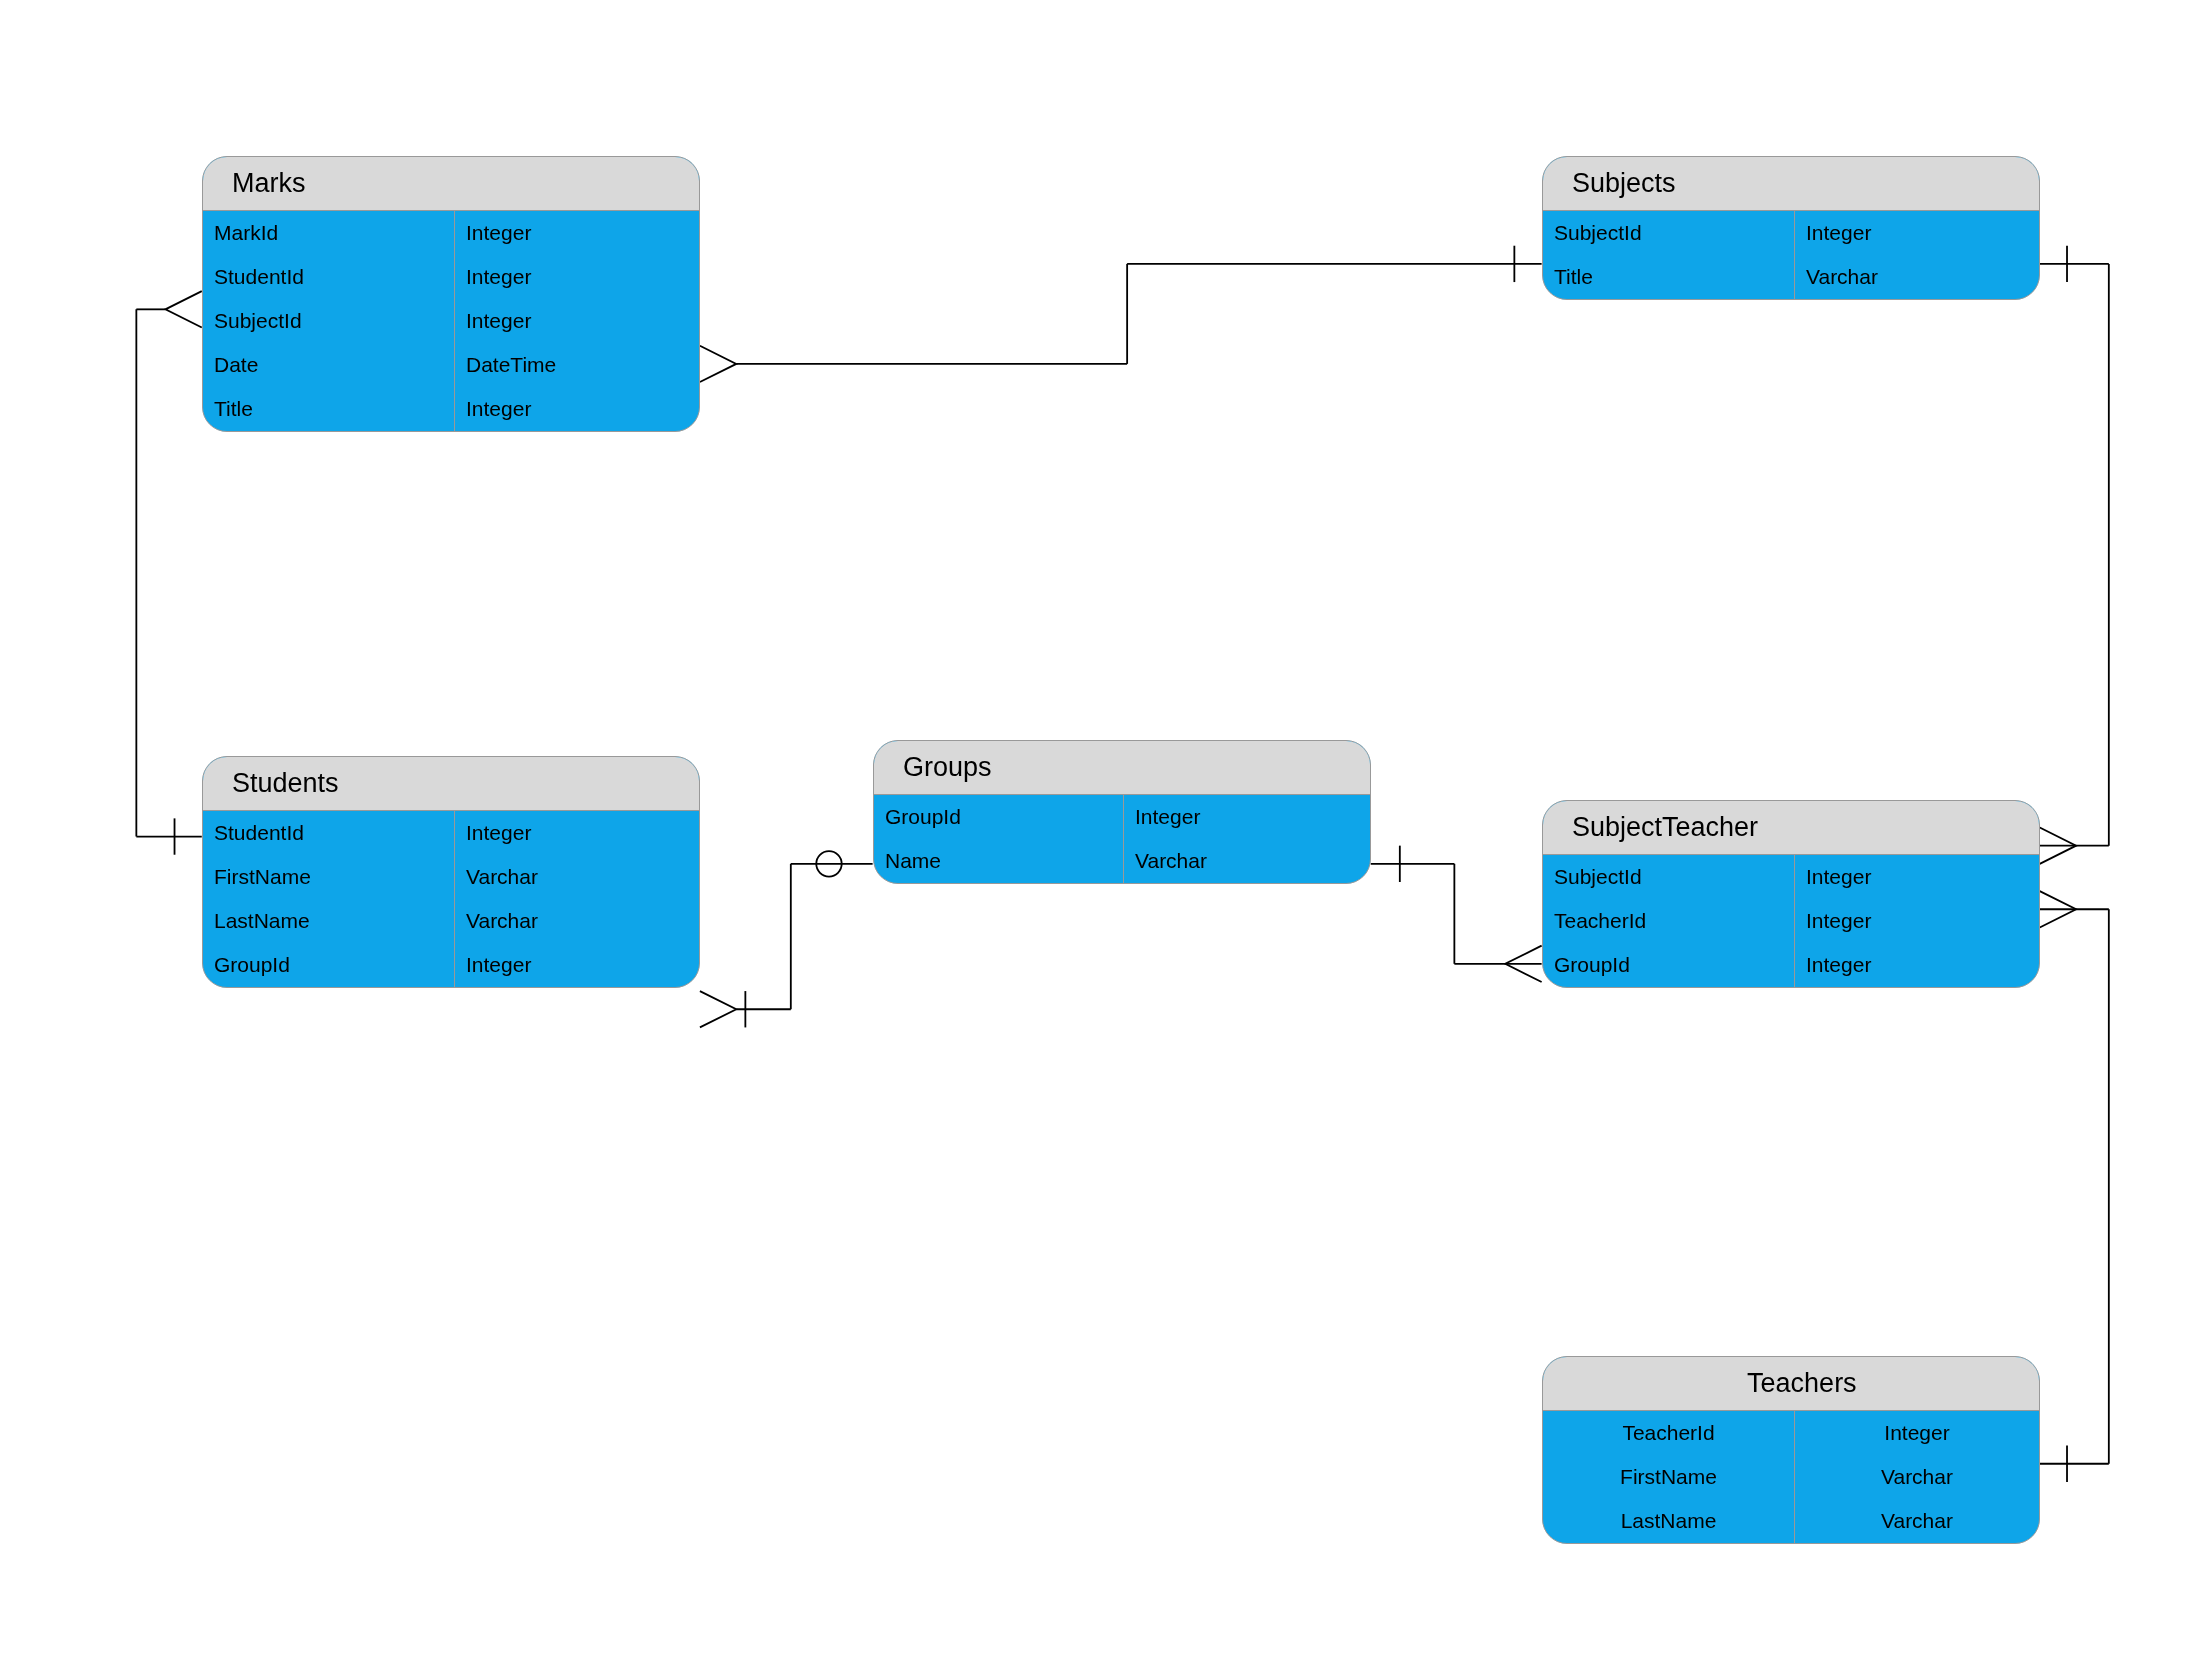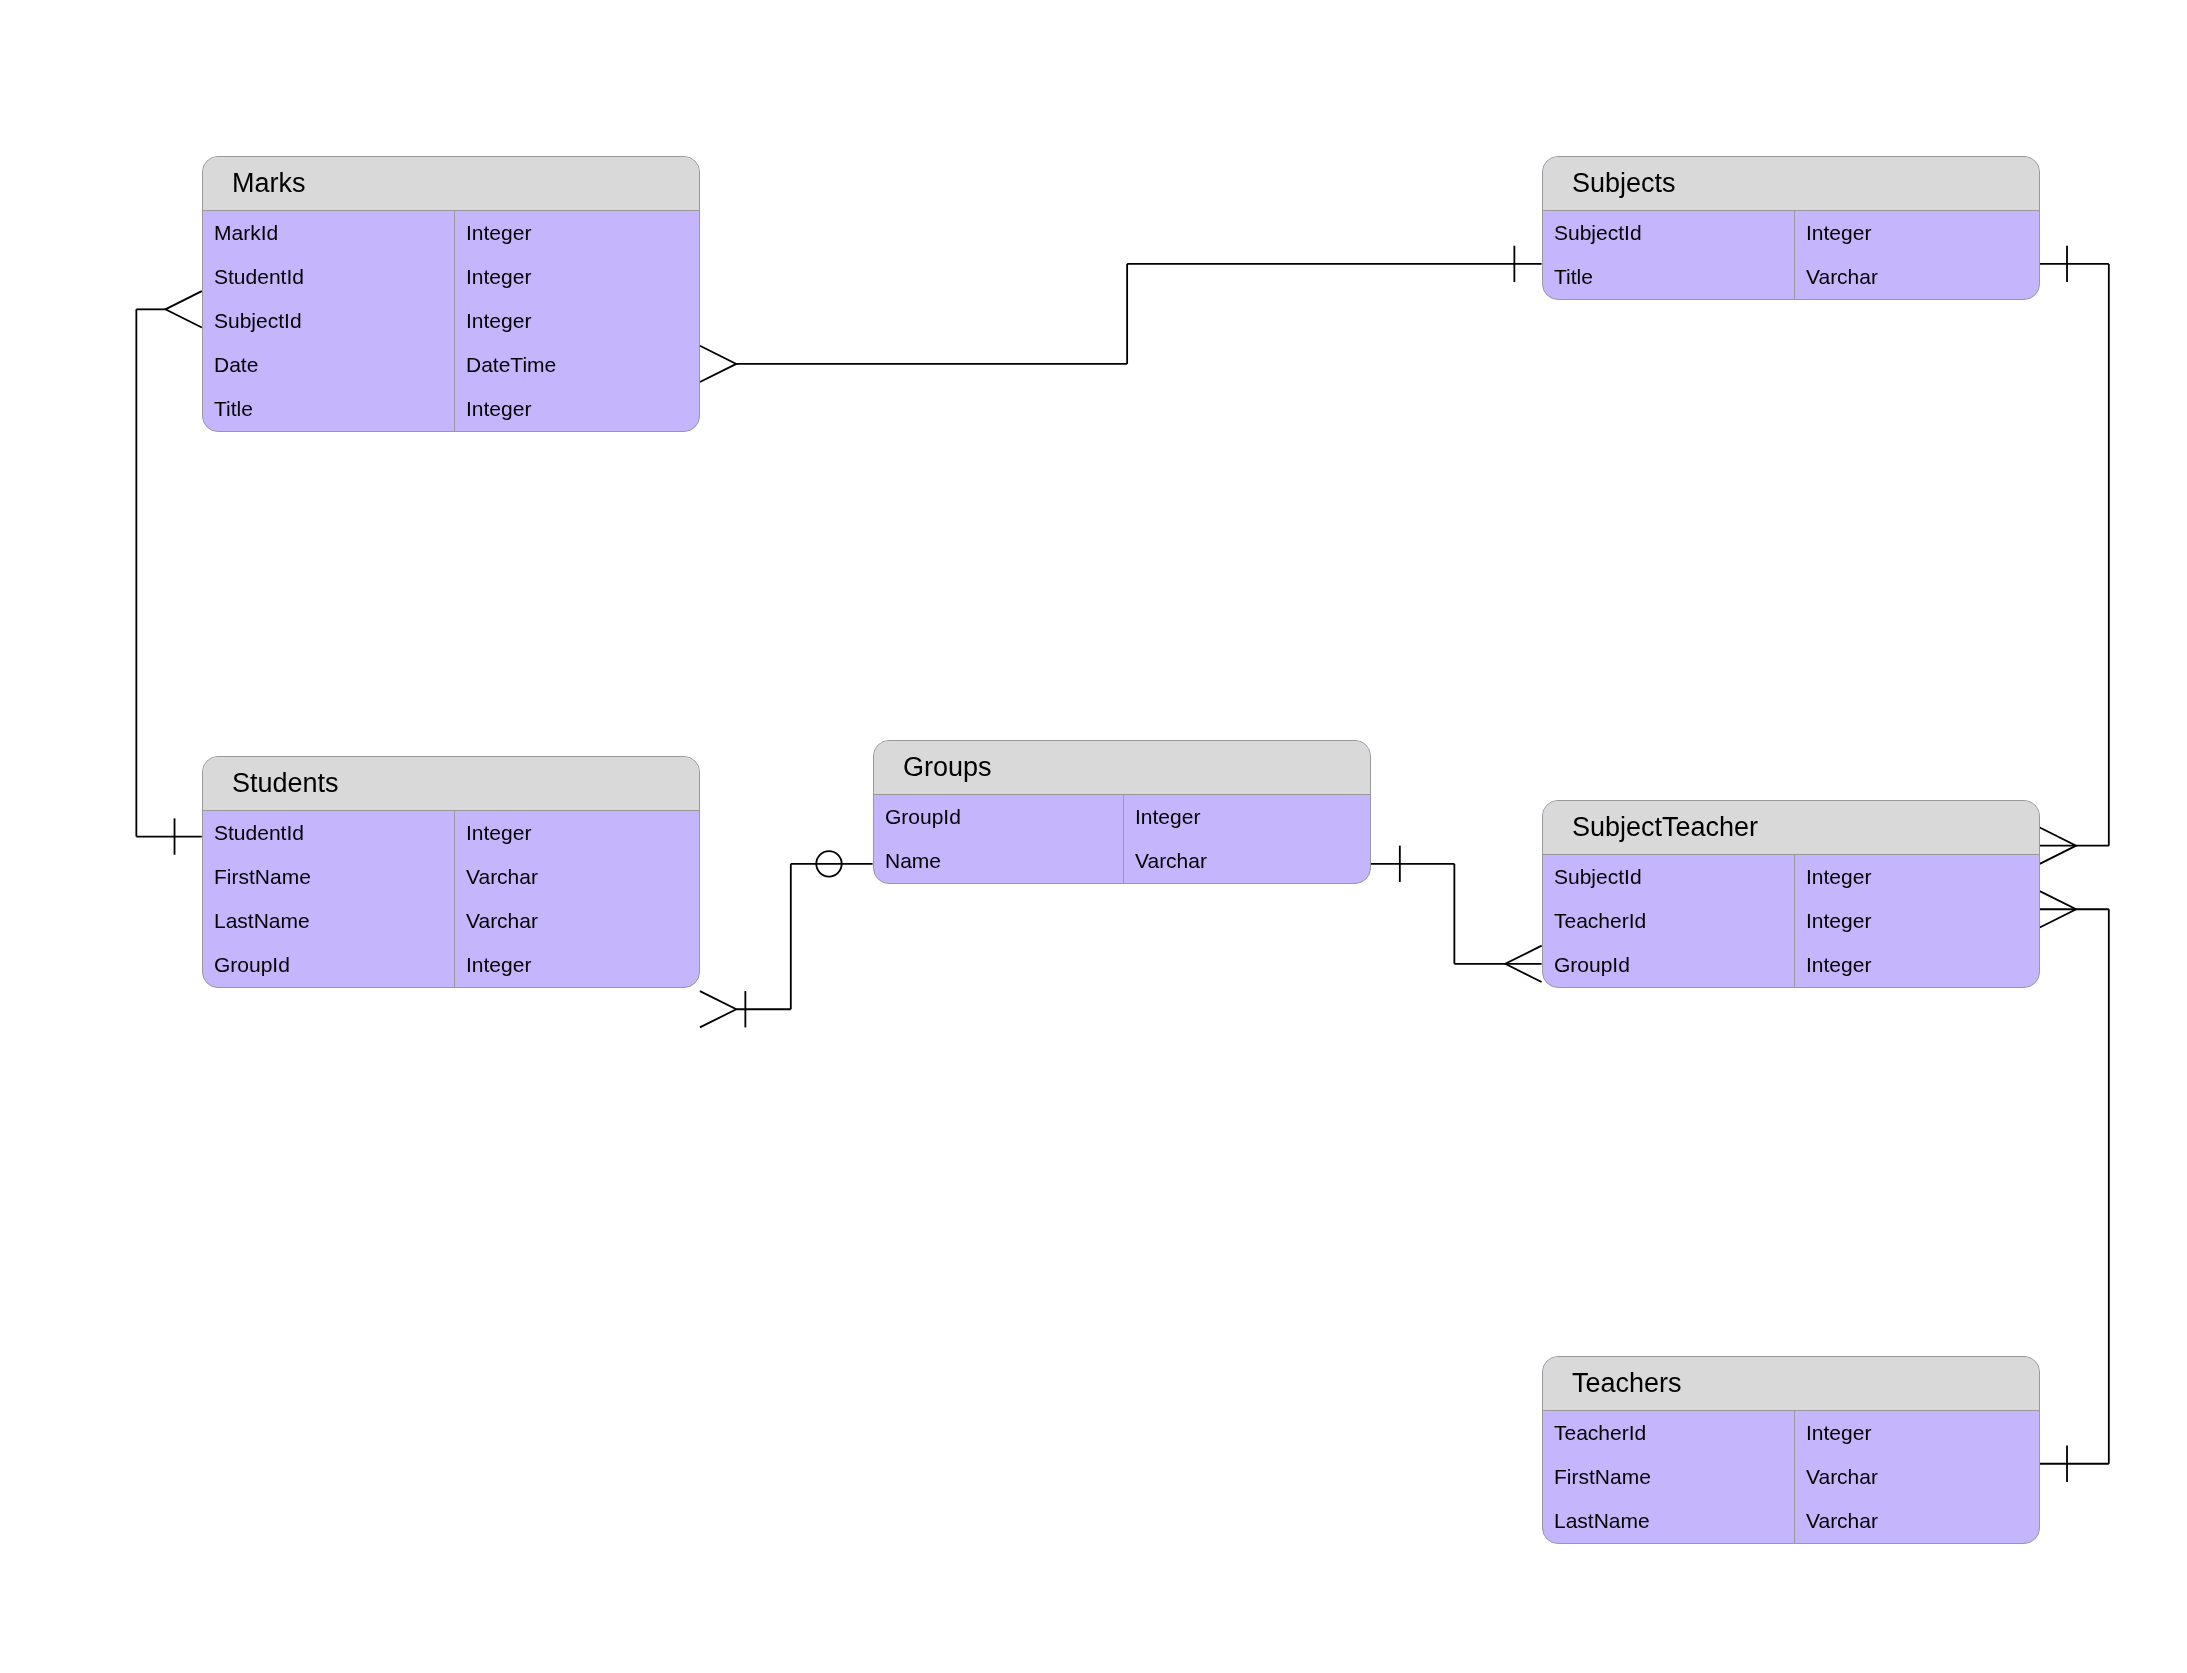--- a/index.html
+++ b/index.html
@@ -1,22 +1,22 @@
 <!DOCTYPE html>
 <html style="font-size:14.5px"><head>
 <meta charset="utf-8">
 <style>
   html,body{margin:0;padding:0;background:#fff;font-family:Helvetica,Arial,sans-serif;}
   #stage{position:relative;width:2187px;height:1674px;background:#fff;}
   svg.wires{position:absolute;left:0;top:0;width:2187px;height:1674px;pointer-events:none;}
   .entity{
     position:absolute;
     border:1.8px solid #999;
-    border-radius:16px;
-    background:#c4b5fd;
+    border-radius:25px;
+    background:#0ea5e9;
     overflow:hidden;
     box-sizing:border-box;
   }
   .entity .title{
     background:#d9d9d9;
     font-size:27px;
     padding:11px 7.3px 11px 29px;
     border-bottom:1.8px solid #999;
     color:#000;
   }
@@ -169,21 +169,21 @@
         <div class="cell">GroupId</div>
       </div>
       <div class="col types" style="flex:1">
         <div class="cell">Integer</div>
         <div class="cell">Integer</div>
         <div class="cell">Integer</div>
       </div>
     </div>
   </div>
 
-  <div class="entity" style="left:1542px;top:1356px;width:498px;">
+  <div class="entity" style="left:1542px;top:1356px;width:498px;text-align:center;">
     <div class="title">Teachers</div>
     <div class="cols">
       <div class="col fields" style="width:251px">
         <div class="cell">TeacherId</div>
         <div class="cell">FirstName</div>
         <div class="cell">LastName</div>
       </div>
       <div class="col types" style="flex:1">
         <div class="cell">Integer</div>
         <div class="cell">Varchar</div>

